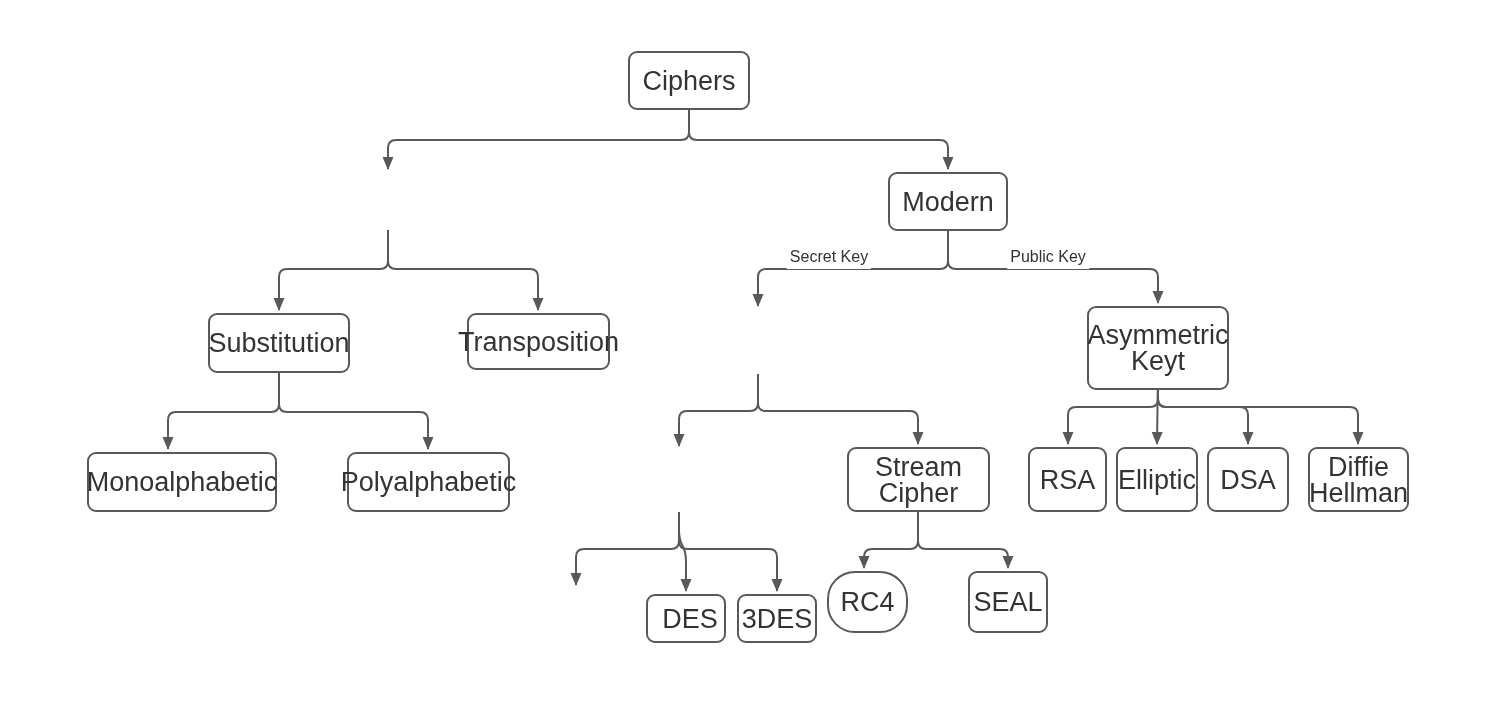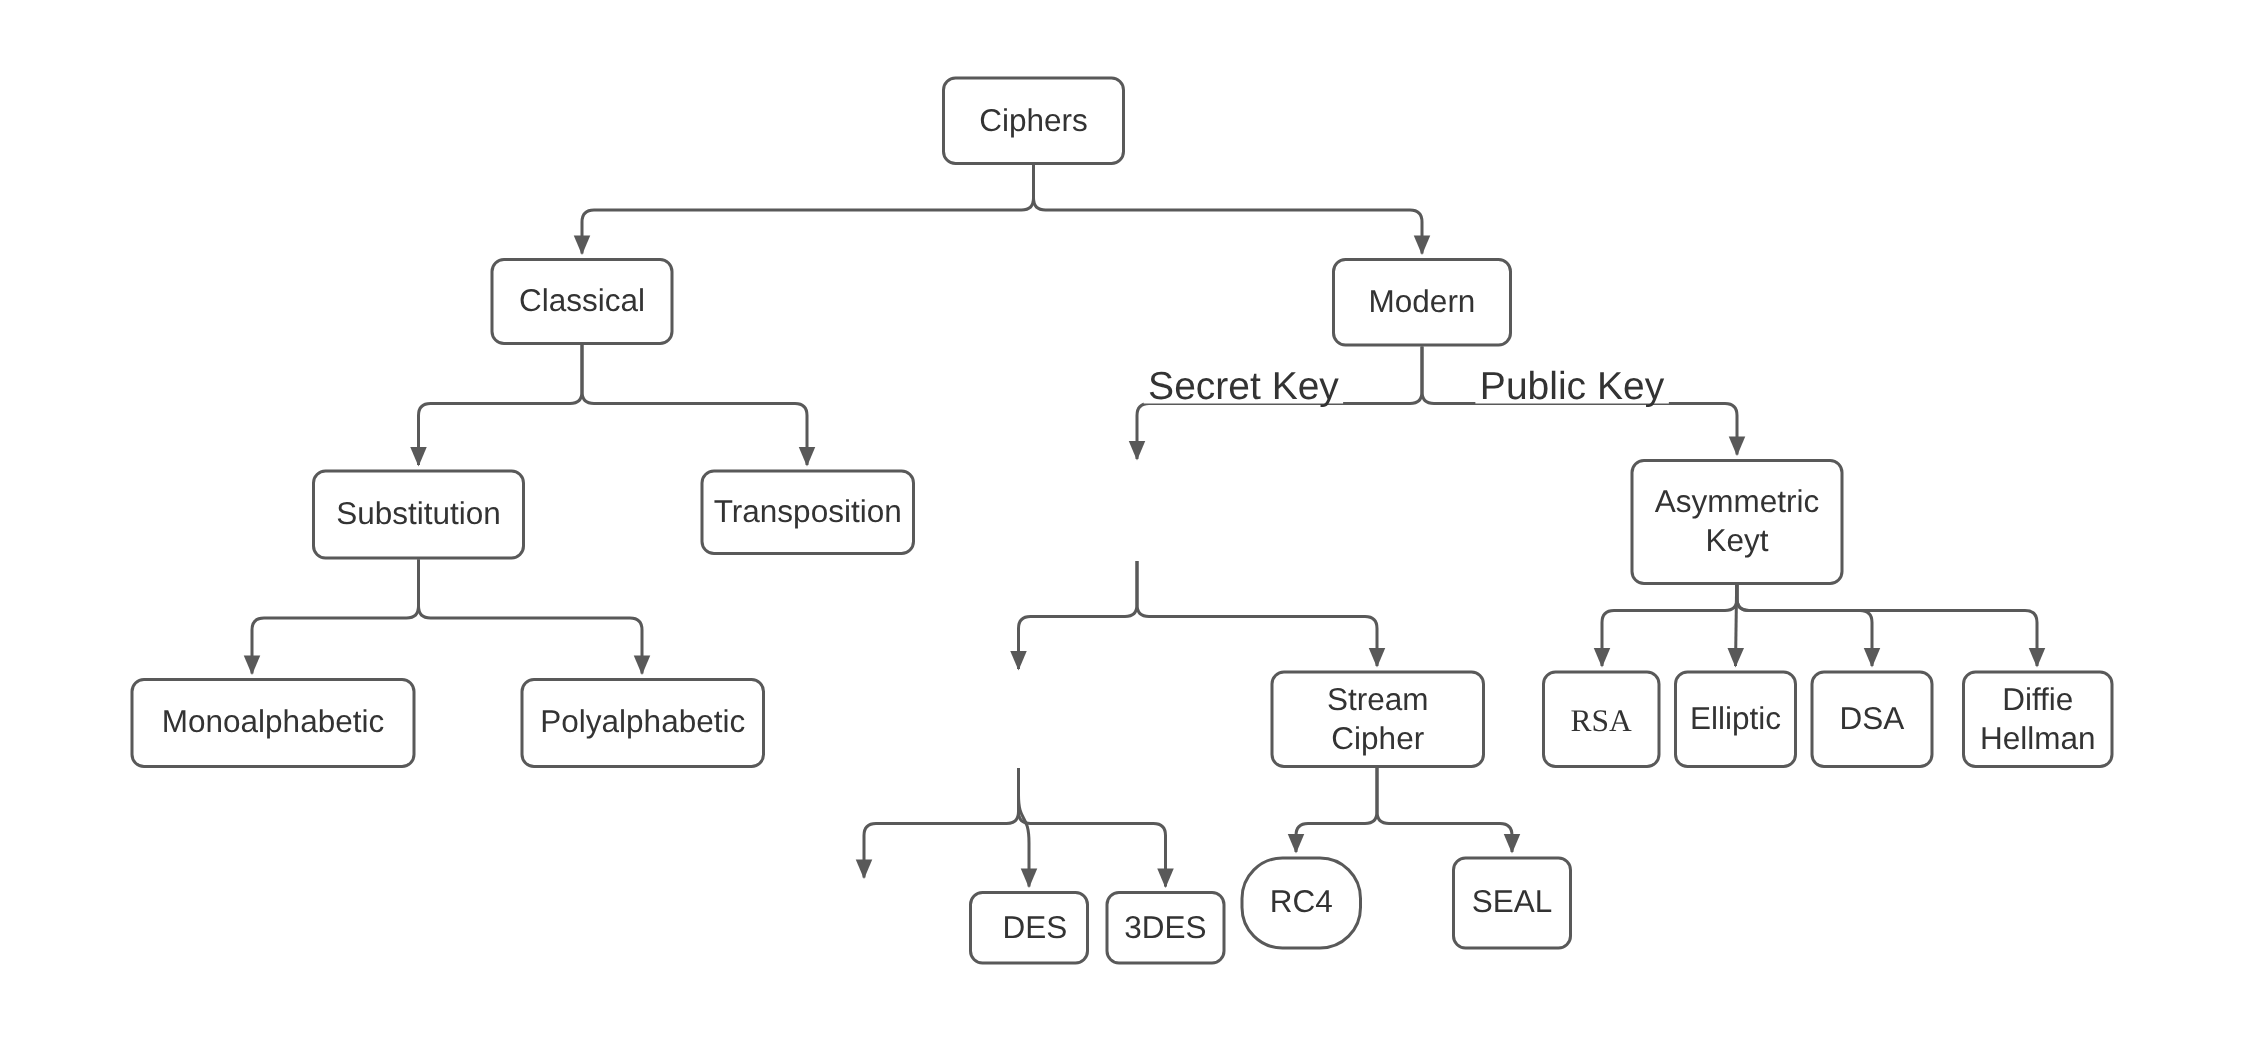--- a/index.html
+++ b/index.html
@@ -21,29 +21,29 @@
   .edges .arrowhead{fill:var(--stroke);}
   .node{
     position:absolute;
     box-sizing:border-box;
     background:var(--node_fill);
     border:2.5px solid var(--stroke);
     border-radius:9px;
     display:flex;align-items:center;justify-content:center;
     text-align:center;
     color:var(--text);
-    font-size:21px;line-height:26px;
+    font-size:27px;line-height:26px;
     white-space:pre-line;
     padding:2px 4px;
   }
   .edge-label{
     position:absolute;
     transform:translate(-50%,-50%);
     color:var(--text);
-    font-size:26px;line-height:24px;
+    font-size:16px;line-height:24px;
     white-space:nowrap;
     background:var(--background);
     padding:0 3px;
   }
 </style>
 </head>
 <body>
 
 <div class="stage">
 
@@ -77,21 +77,20 @@
     <path class="connector" marker-end="url(#arrow)" d="M918 512 L918 541 Q918 549 926 549 L1000 549 Q1008 549 1008 557 L1008 568"></path>
 
     <path class="connector" marker-end="url(#arrow)" d="M1158 372 L1158 399 Q1158 407 1150 407 L1076 407 Q1068 407 1068 415 L1068 444"></path>
     <path class="connector" marker-end="url(#arrow)" d="M1158 372 L1157 444"></path>
     <path class="connector" marker-end="url(#arrow)" d="M1158 372 L1158 399 Q1158 407 1166 407 L1240 407 Q1248 407 1248 415 L1248 444"></path>
     <path class="connector" marker-end="url(#arrow)" d="M1158 372 L1158 399 Q1158 407 1166 407 L1350 407 Q1358 407 1358 415 L1358 444"></path>
   </svg>
 
   <div class="node" style="left:628px;top:51px;width:122px;height:59px;">Ciphers</div>
 
-  <div class="node" style="left:327px;top:172px;width:122px;height:58px;">Classical</div>
 
   <div class="node" style="left:888px;top:172px;width:120px;height:59px;">Modern</div>
 
   <div class="edge-label" style="left:829px;top:257px;">Secret Key</div>
 
   <div class="edge-label" style="left:1048px;top:257px;">Public Key</div>
 
   <div class="node" style="left:208px;top:313px;width:142px;height:60px;">Substitution</div>
 
   <div class="node" style="left:467px;top:313px;width:143px;height:57px;">Transposition</div>
@@ -101,21 +100,21 @@
 Keyt</div>
 
   <div class="node" style="left:87px;top:452px;width:190px;height:60px;padding:2px 0;">Monoalphabetic</div>
 
   <div class="node" style="left:347px;top:452px;width:163px;height:60px;padding:2px 0;">Polyalphabetic</div>
 
 
   <div class="node" style="left:847px;top:447px;width:143px;height:65px;">Stream
 Cipher</div>
 
-  <div class="node" style="left:1028px;top:447px;width:79px;height:65px;font-family:Liberation Serif, serif;">RSA</div>
+  <div class="node" style="left:1028px;top:447px;width:79px;height:65px;">RSA</div>
 
   <div class="node" style="left:1116px;top:447px;width:82px;height:65px;">Elliptic</div>
 
   <div class="node" style="left:1207px;top:447px;width:82px;height:65px;">DSA</div>
 
   <div class="node" style="left:1308px;top:447px;width:101px;height:65px;">Diffie
 Hellman</div>
 
 
   <div class="node" style="left:646px;top:594px;width:80px;height:49px;padding-left:12px;">DES</div>

